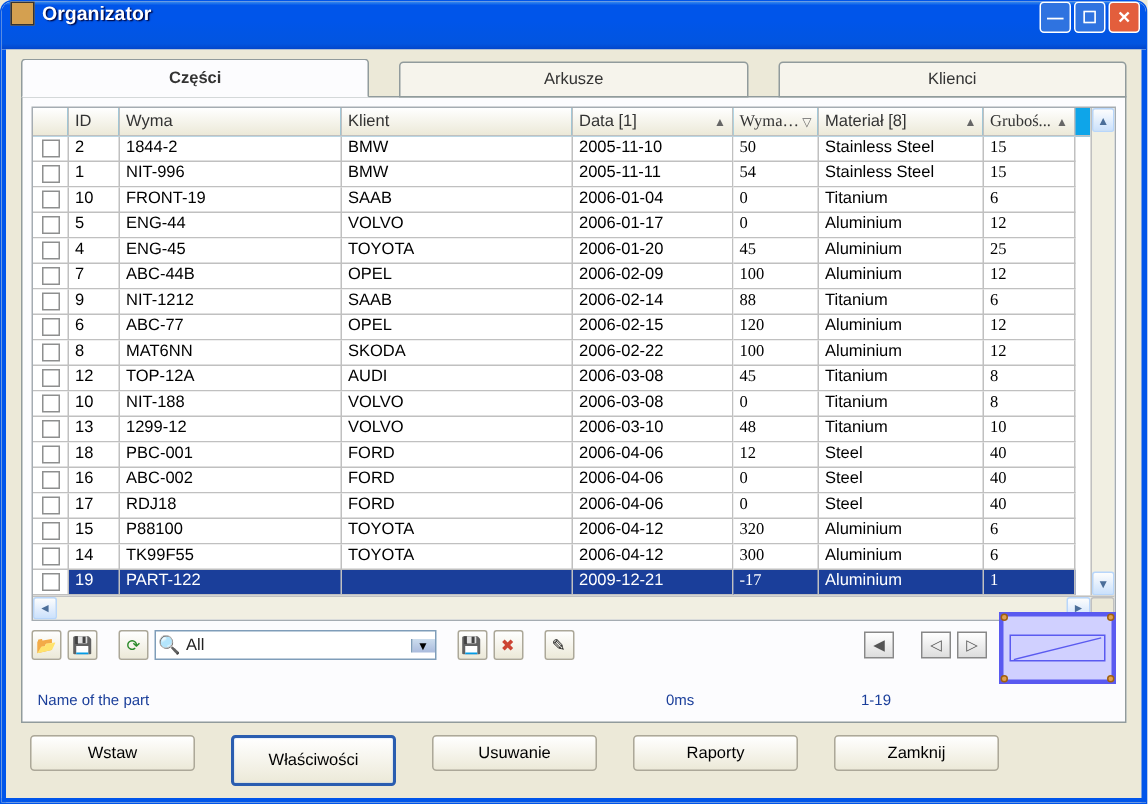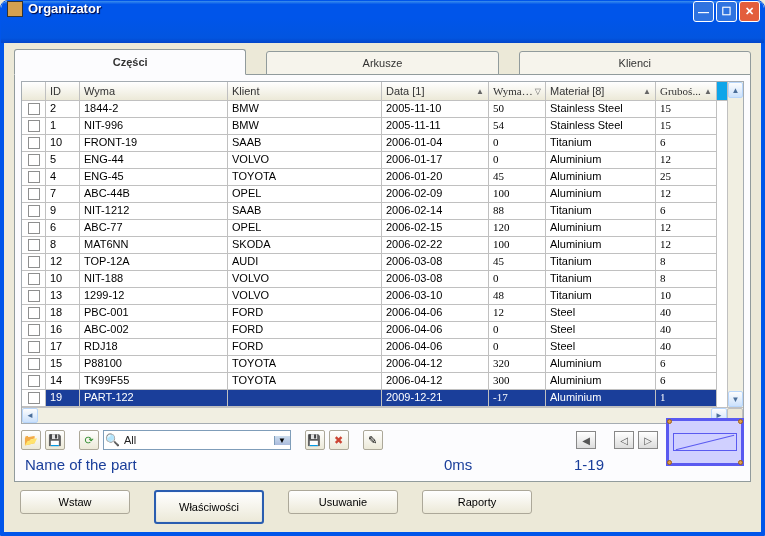--- a/index.html
+++ b/index.html
@@ -217,26 +217,26 @@
   .search-dd { width:16px; background:linear-gradient(#cde,#abd); border-left:1px solid #7f9db9;display:flex;align-items:center;justify-content:center;font-size:8px;}
   .spacer { flex: 1; }
   .navbtn {
     width: 20px; height: 18px;
     background: linear-gradient(#fff,#ddd);
     border: 1px solid #888;
     display:flex;align-items:center;justify-content:center;
     font-size:10px;color:#555;
   }
   .statusbar {
-    margin-top: 4px;
+    margin-top: 20px;
     display: flex;
     align-items: center;
     padding: 2px 4px;
     color: #1a3e9a;
-    font-size: 15px;
+    font-size: 10px;
   }
   .status-name { flex: 1;}
   .status-time { width: 130px; }
   .status-count { width: 80px; }
   .preview {
     width: 78px; height: 48px;
     border: 3px solid #5a5af0;
     background: #d0d0ff;
     position: relative;
     margin-left: 8px;
@@ -608,15 +608,16 @@
           </div>
         </div>
       </div>
     </div>
 
     <div class="bottom-buttons">
       <div class="bbtn">Wstaw</div>
       <div class="bbtn focus">Właściwości</div>
       <div class="bbtn">Usuwanie</div>
       <div class="bbtn">Raporty</div>
+      <div class="bbtn">Zamknij</div>
     </div>
   </div>
 </div>
 
 </body></html>

